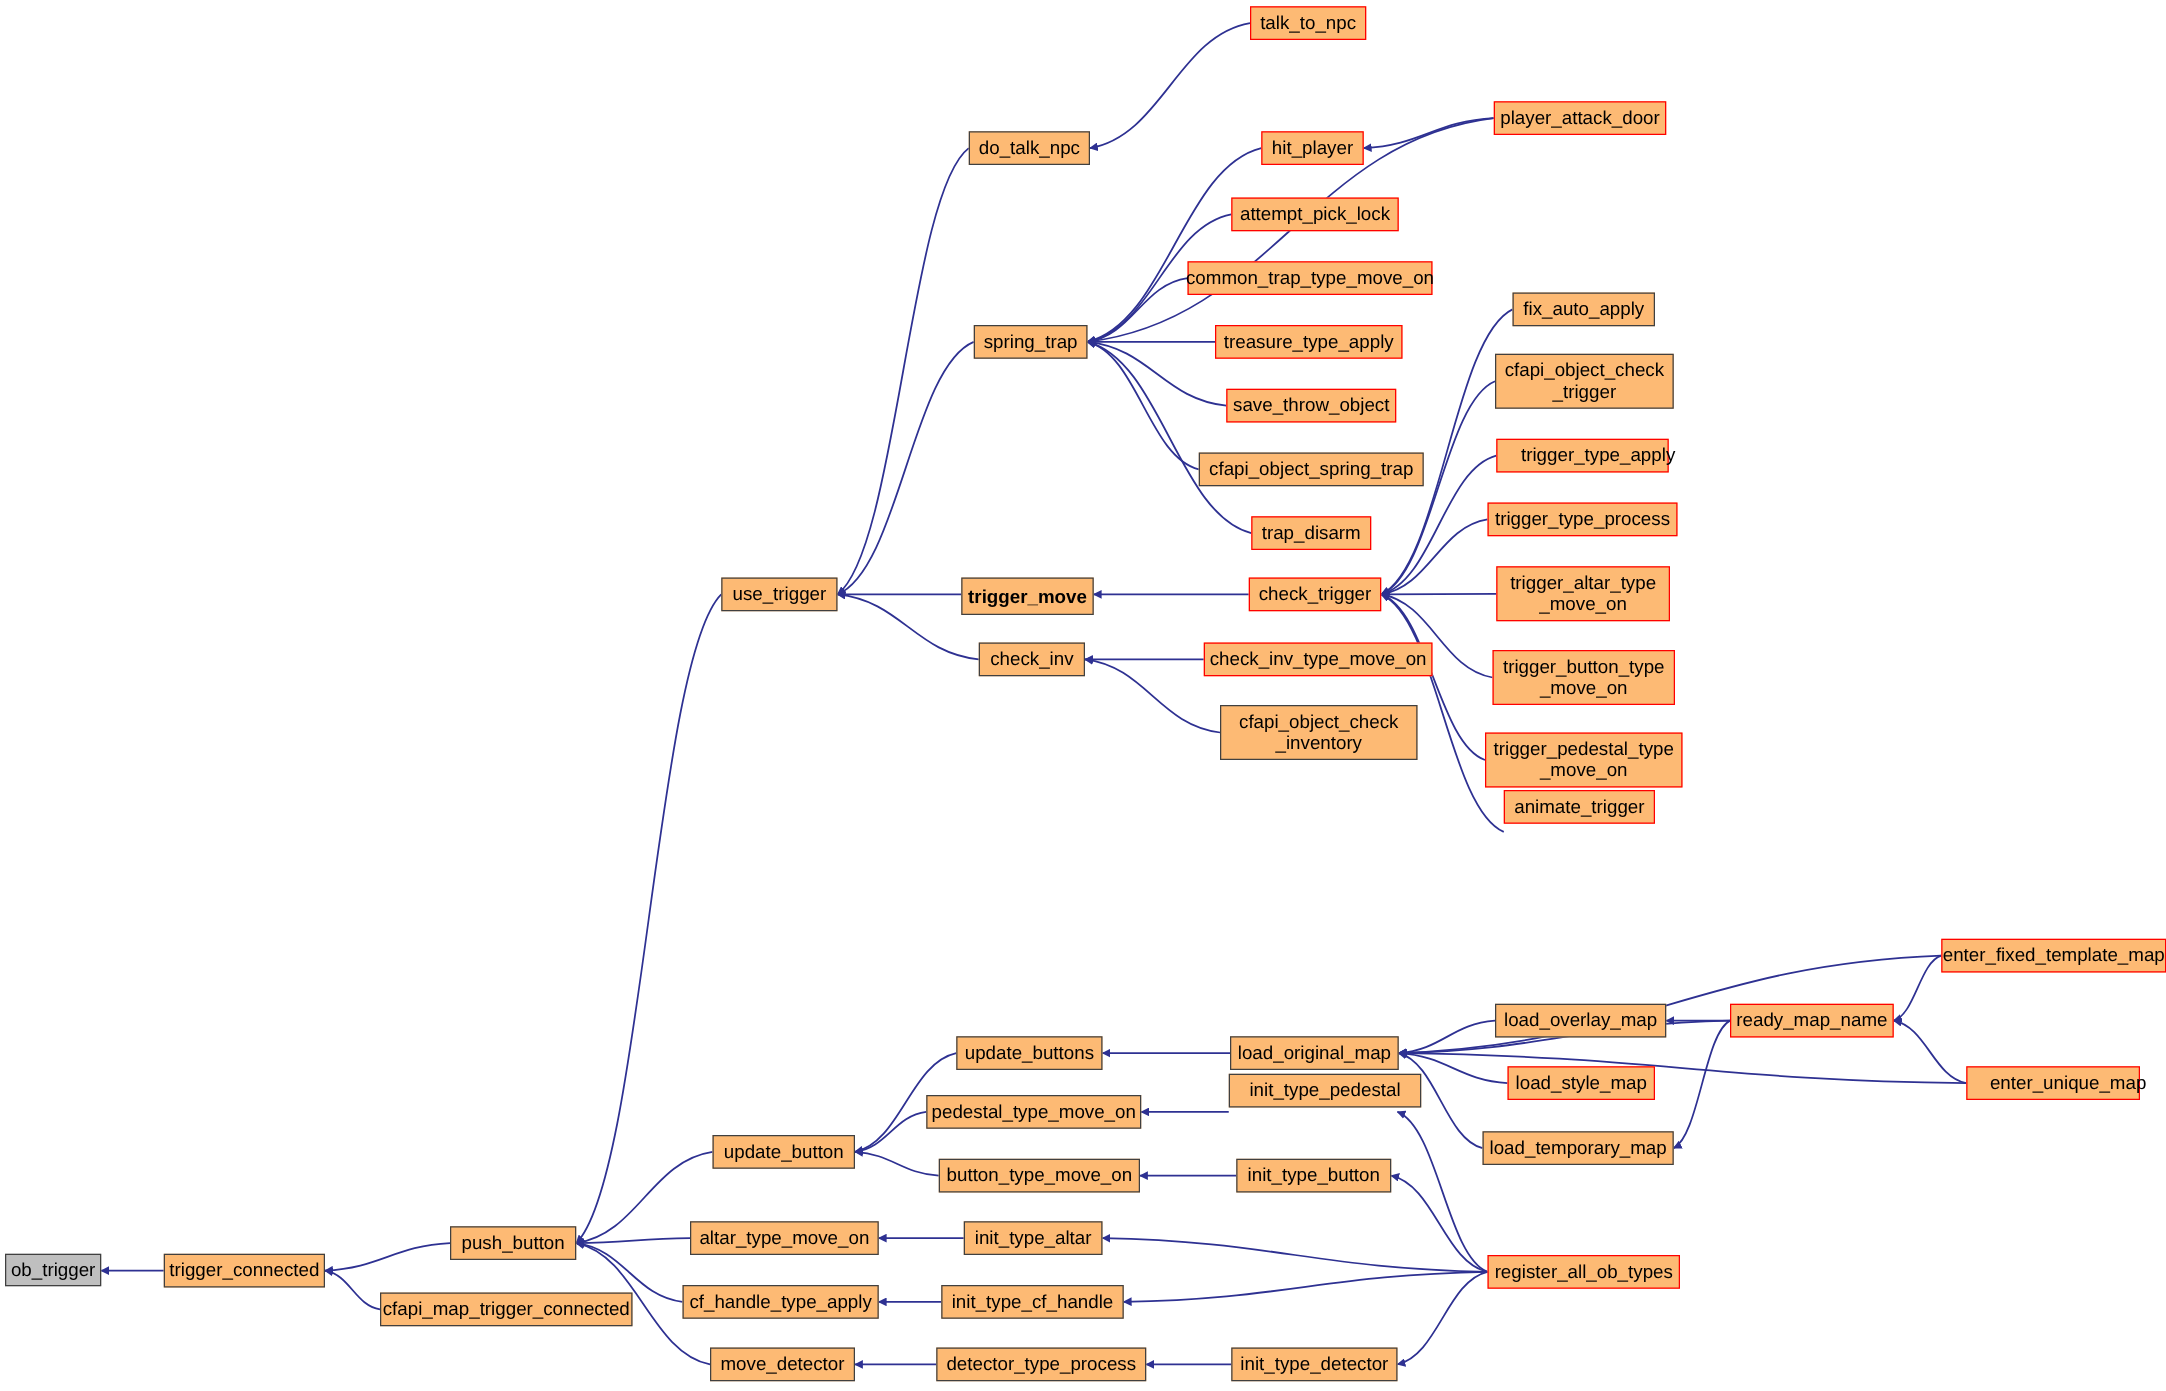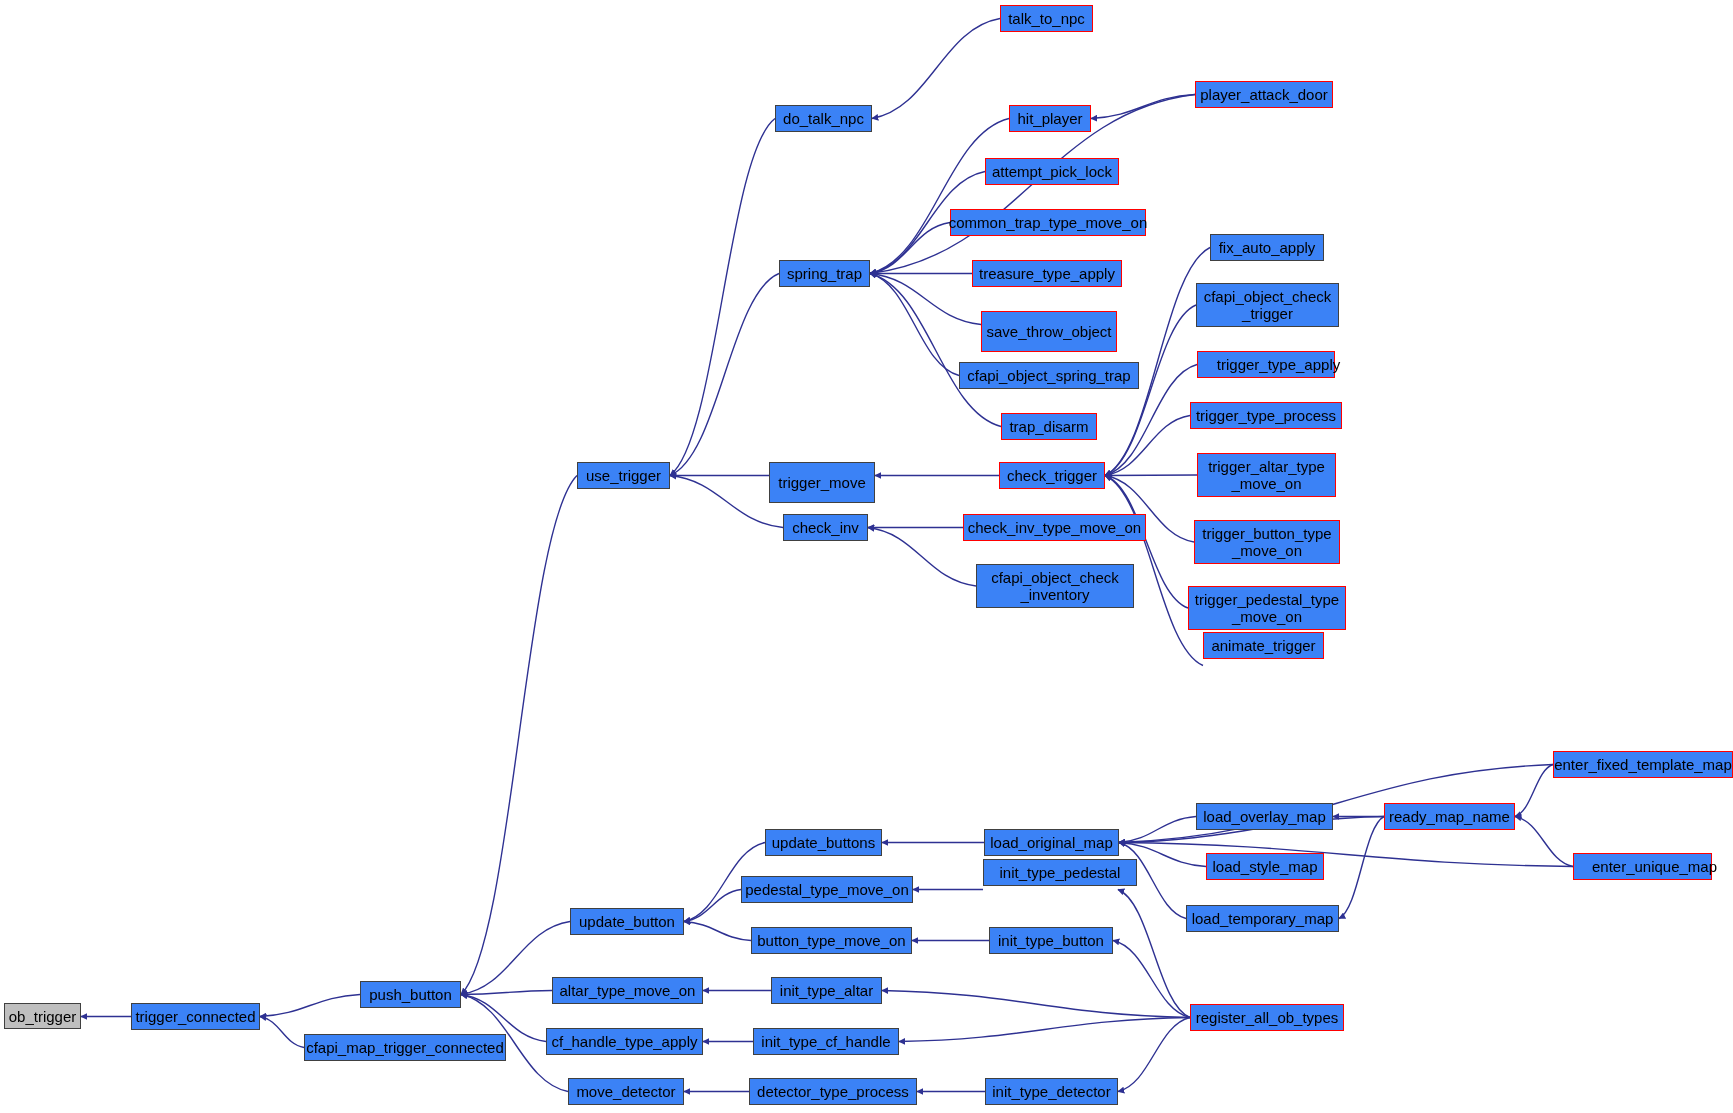--- a/index.html
+++ b/index.html
@@ -1,20 +1,20 @@
 <!DOCTYPE html>
 <html><head>
 <meta charset="utf-8">
 <style>
   html,body{margin:0;padding:0;background:#ffffff;}
   body{font-family:"Liberation Sans","DejaVu Sans",sans-serif;}
   #canvas{position:relative;width:1733px;height:1113px;background:#fff;overflow:hidden;}
   #edges{position:absolute;left:0;top:0;width:1733px;height:1113px;}
   .node{position:absolute;box-sizing:border-box;display:flex;align-items:center;justify-content:center;
-        text-align:center;background:#3b82f6;border:1px solid #404040;color:#000000;
+        text-align:center;background:#fdba74;border:1px solid #404040;color:#000000;
         font-size:15px;line-height:17px;white-space:pre;letter-spacing:0px;}
   .node.red{border:1px solid #ff0000;}
   .node.gray{background:#bfbfbf;border:1px solid #404040;}
 </style>
 </head>
 <body>
 
 <div id="canvas">
   <svg id="edges" viewBox="0 0 1733 1113">
     <defs>
@@ -103,21 +103,21 @@
       <div class="node" style="left: 985px; top: 1078px; width: 133px; height: 27px;">init_type_detector</div>
       <div class="node red" style="left: 1190px; top: 1004px; width: 154px; height: 27px;">register_all_ob_types</div>
       <div class="node" style="left: 984px; top: 829px; width: 135px; height: 27px;">load_original_map</div>
       <div class="node" style="left: 1196px; top: 803px; width: 137px; height: 27px;">load_overlay_map</div>
       <div class="node red" style="left: 1206px; top: 853px; width: 118px; height: 27px;">load_style_map</div>
       <div class="node" style="left: 1186px; top: 905px; width: 153px; height: 27px;">load_temporary_map</div>
       <div class="node red" style="left: 1384px; top: 803px; width: 131px; height: 27px;">ready_map_name</div>
       <div class="node red" style="left: 1553px; top: 751px; width: 180px; height: 27px;">enter_fixed_template_map</div>
       <div class="node red" style="left: 1573px; top: 853px; width: 139px; height: 27px; padding-left: 24px;">enter_unique_map</div>
       <div class="node" style="left: 577px; top: 462px; width: 93px; height: 27px;">use_trigger</div>
-      <div class="node" style="left: 769px; top: 462px; width: 106px; height: 41px;">trigger_move</div>
+      <div class="node" style="left: 769px; top: 462px; width: 106px; height: 30px; font-weight: bold;">trigger_move</div>
       <div class="node red" style="left: 999px; top: 462px; width: 106px; height: 27px;">check_trigger</div>
       <div class="node" style="left: 783px; top: 514px; width: 85px; height: 27px;">check_inv</div>
       <div class="node red" style="left: 963px; top: 514px; width: 183px; height: 27px;">check_inv_type_move_on</div>
       <div class="node" style="left: 976px; top: 564px; width: 158px; height: 44px;">cfapi_object_check
 _inventory</div>
       <div class="node" style="left: 1210px; top: 234px; width: 114px; height: 27px;">fix_auto_apply</div>
       <div class="node" style="left: 1196px; top: 283px; width: 143px; height: 44px;">cfapi_object_check
 _trigger</div>
       <div class="node red" style="left: 1197px; top: 351px; width: 138px; height: 27px; padding-left: 25px;">trigger_type_apply</div>
       <div class="node red" style="left: 1190px; top: 402px; width: 152px; height: 27px;">trigger_type_process</div>
@@ -129,17 +129,17 @@
 _move_on</div>
       <div class="node red" style="left: 1203px; top: 632px; width: 121px; height: 27px;">animate_trigger</div>
       <div class="node" style="left: 775px; top: 105px; width: 97px; height: 27px;">do_talk_npc</div>
       <div class="node red" style="left: 1000px; top: 5px; width: 93px; height: 27px;">talk_to_npc</div>
       <div class="node red" style="left: 1195px; top: 81px; width: 138px; height: 27px;">player_attack_door</div>
       <div class="node red" style="left: 1009px; top: 105px; width: 82px; height: 27px;">hit_player</div>
       <div class="node red" style="left: 985px; top: 158px; width: 134px; height: 27px;">attempt_pick_lock</div>
       <div class="node red" style="left: 950px; top: 209px; width: 196px; height: 27px;">common_trap_type_move_on</div>
       <div class="node" style="left: 779px; top: 260px; width: 91px; height: 27px;">spring_trap</div>
       <div class="node red" style="left: 972px; top: 260px; width: 150px; height: 27px;">treasure_type_apply</div>
-      <div class="node red" style="left: 981px; top: 311px; width: 136px; height: 41px;">save_throw_object</div>
+      <div class="node red" style="left: 981px; top: 311px; width: 136px; height: 27px;">save_throw_object</div>
       <div class="node" style="left: 959px; top: 362px; width: 180px; height: 27px;">cfapi_object_spring_trap</div>
       <div class="node red" style="left: 1001px; top: 413px; width: 96px; height: 27px;">trap_disarm</div>
     </div>
 </div>
 
 </body></html>

